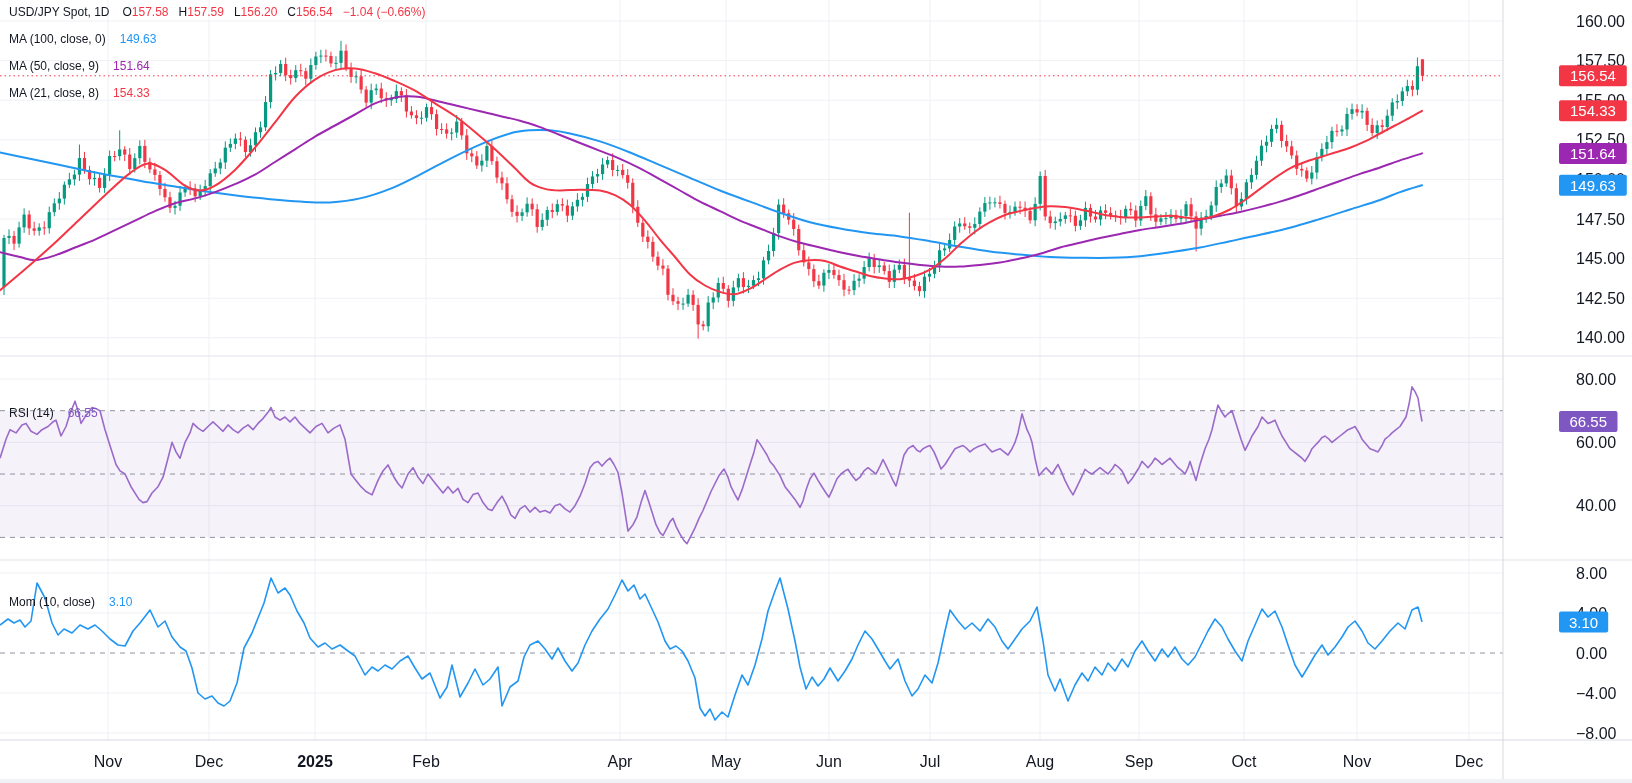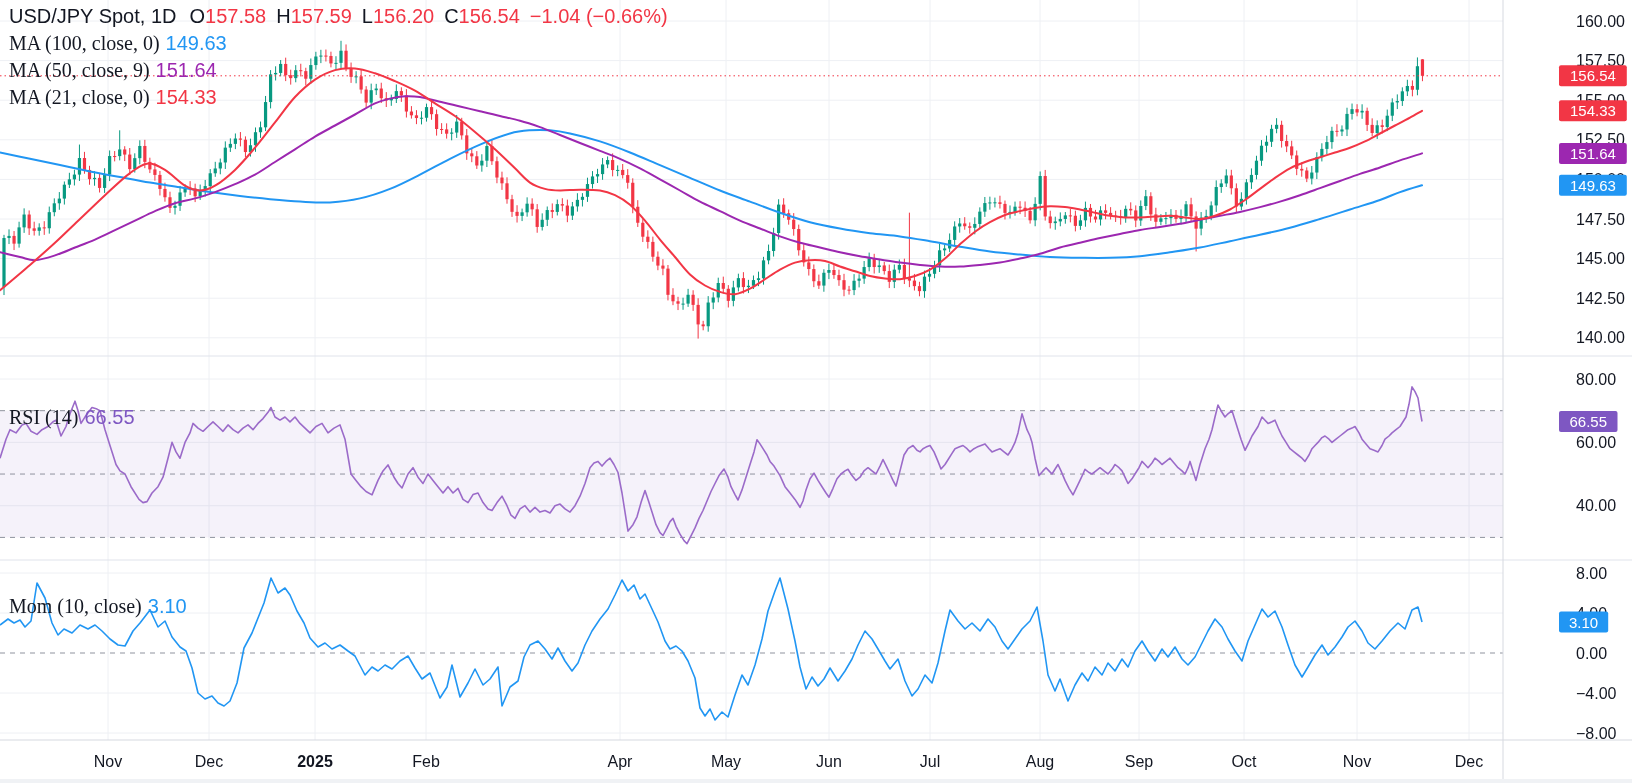--- a/index.html
+++ b/index.html
@@ -1,24 +1,24 @@
 <!DOCTYPE html>
 <html><head>
 <meta charset="utf-8">
 <style>
   html,body{margin:0;padding:0;background:#ffffff;}
   #app{position:relative;width:1632px;height:783px;background:#fff;overflow:hidden;
        font-family:"Liberation Sans",sans-serif;color:#131722;}
   #chart-svg{position:absolute;left:0;top:0;}
   svg text{font-family:"Liberation Sans",sans-serif;}
-  .lg{position:absolute;left:9px;font-size:20px;white-space:nowrap;pointer-events:none;}
+  .lg{position:absolute;left:9px;font-size:12px;white-space:nowrap;pointer-events:none;}
   .lg span{display:inline-block;}
   .sp{margin-right:10px;}
   .sym{margin-right:13px;}
-  .gap{margin-right:6px;font-family:Liberation Serif, serif;}
+  .gap{margin-right:14px;}
   .t-dark{color:#131722}
   .t-red{color:#f23645}
   .t-blue{color:#2196f3}
   .t-purple{color:#9c27b0}
   .t-lav{color:#7e57c2}
 </style>
 </head>
 <body>
 
 <div id="app">
@@ -697,21 +697,21 @@
   <div class="lg" style="top:5px">
     <span class="t-dark sym">USD/JPY Spot, 1D</span><span class="t-dark">O</span><span class="t-red sp">157.58</span><span class="t-dark">H</span><span class="t-red sp">157.59</span><span class="t-dark">L</span><span class="t-red sp">156.20</span><span class="t-dark">C</span><span class="t-red sp">156.54</span><span class="t-red">−1.04 (−0.66%)</span>
   </div>
   <div class="lg" style="top:32px">
     <span class="t-dark gap">MA (100, close, 0)</span><span class="t-blue">149.63</span>
   </div>
   <div class="lg" style="top:59px">
     <span class="t-dark gap">MA (50, close, 9)</span><span class="t-purple">151.64</span>
   </div>
   <div class="lg" style="top:86px">
-    <span class="t-dark gap">MA (21, close, 0)</span><span class="t-red">154.33</span>
+    <span class="t-dark gap">MA (21, close, 8)</span><span class="t-red">154.33</span>
   </div>
   <div class="lg" style="top:406px">
     <span class="t-dark gap">RSI (14)</span><span class="t-lav">66.55</span>
   </div>
   <div class="lg" style="top:595px">
     <span class="t-dark gap">Mom (10, close)</span><span class="t-blue">3.10</span>
   </div>
 </div>
 
 </body></html>

